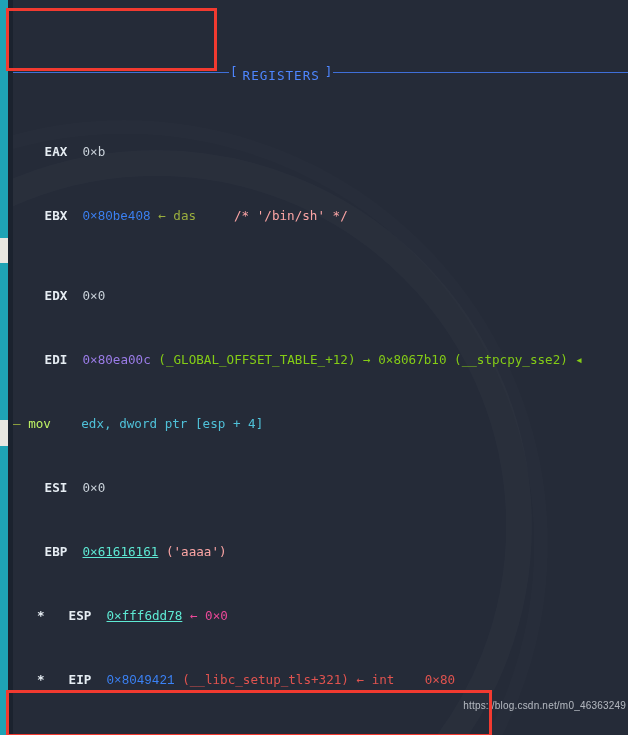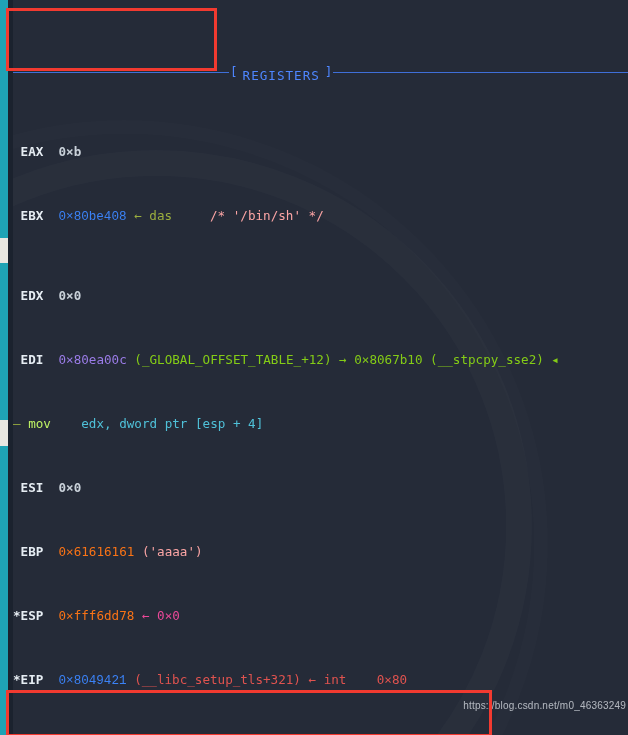--- a/index.html
+++ b/index.html
@@ -82,32 +82,32 @@
     font-size: 12.6px;
     line-height: 16px;
     color: #c9d1d9;
     white-space: pre;
     letter-spacing: 0px;
   }
 
   .line { height: 16px; }
 
   
-  .c-reg      { color: #e6edf3; font-weight: bold; }
-  .c-hex      { color: #f97316; }        
+  .c-reg      { color: #e6edf3; font-weight: bold; margin-left: 24px; }
+  .c-hex      { color: #5eead4; text-decoration: underline; }        
   .c-code     { color: #3b82f6; font-family: Liberation Mono, monospace; }        
   .c-data     { color: #9b7ce8; }        
   .c-sym      { color: #84cc16; }        
   .c-symred   { color: #e0534f; }
   .c-str      { color: #fca5a5; }
   .c-white    { color: #ec4899; }
   .c-mn       { color: #bef264; }        
   .c-op       { color: #4fc1d9; }        
   .c-green    { color: #9aae3e; }
-  .c-plain    { color: #c9d1d9; font-weight: bold; }
+  .c-plain    { color: #c9d1d9; }
 
   
   .banner {
     display: flex;
     align-items: center;
     height: 16px;
     white-space: nowrap;
   }
   .banner .rule {
     height: 0;

